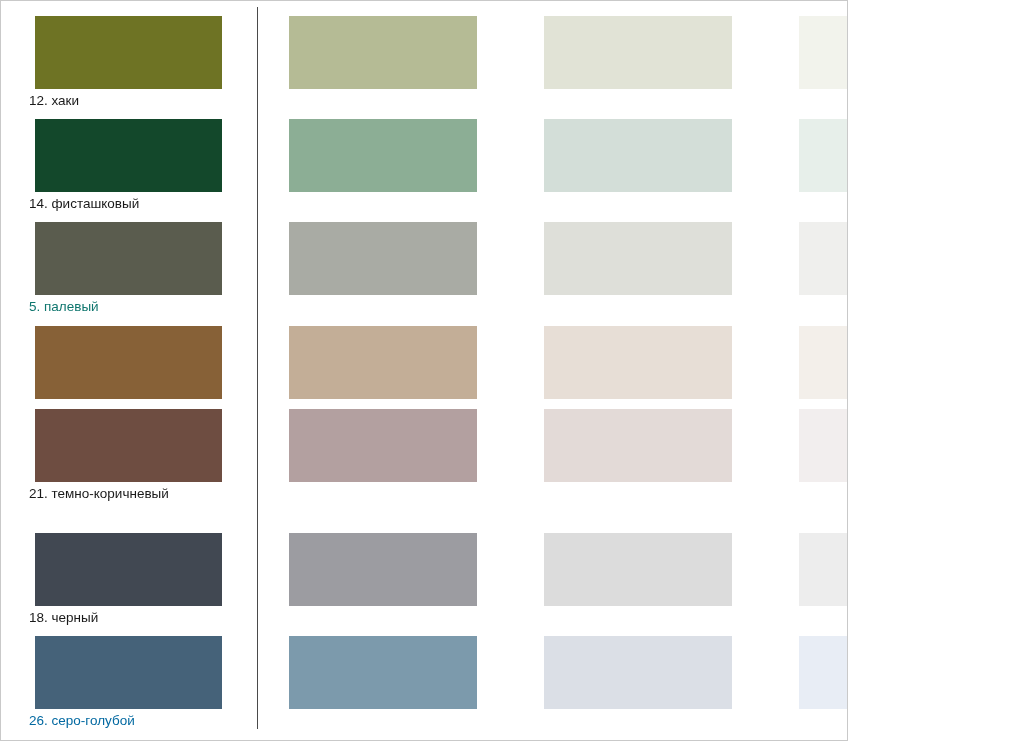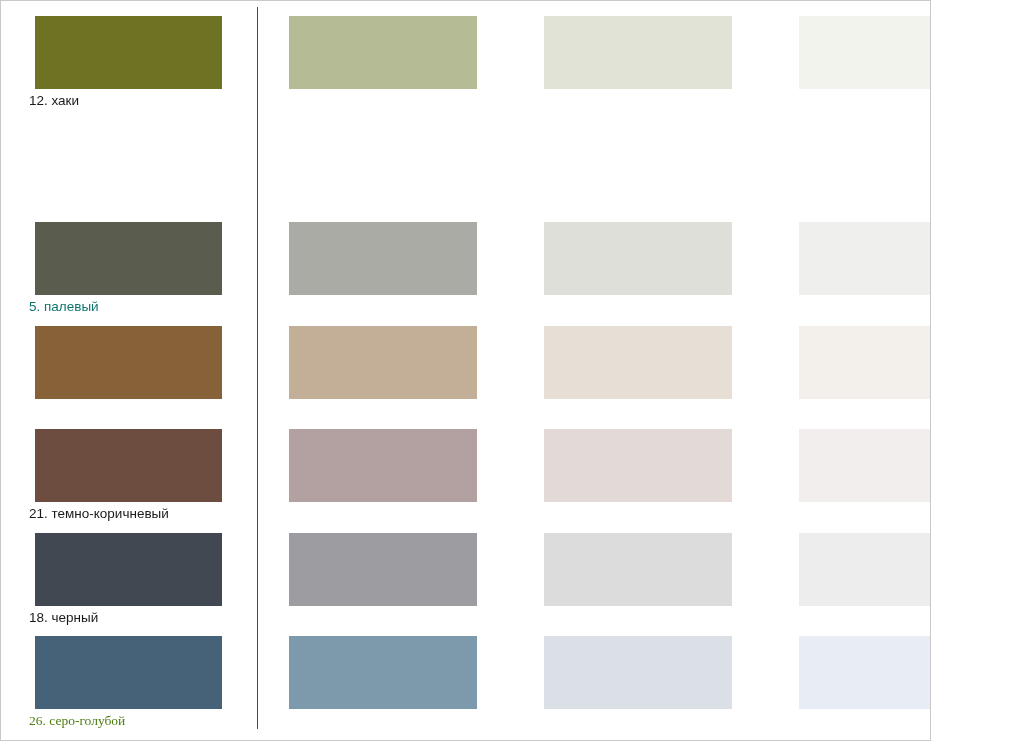--- a/index.html
+++ b/index.html
@@ -5,21 +5,21 @@
   html, body {
     margin: 0;
     padding: 0;
     background: #ffffff;
   }
   body {
     font-family: "Liberation Sans", sans-serif;
   }
   #page {
     position: relative;
-    width: 931px;
+    width: 848px;
     height: 741px;
     background: #ffffff;
     box-sizing: border-box;
     border: 1px solid #c9c9c9;
     overflow: hidden;
   }
   #divider {
     position: absolute;
     left: 256px;
     top: 6px;
@@ -63,53 +63,60 @@
   <div id="divider" style="background: rgb(74, 74, 74);"></div>
 
   <div class="row" style="top:15px;">
     <div class="swatch c0" style="background-color: rgb(110, 115, 36);"></div>
     <div class="swatch c1" style="background-color: rgb(181, 187, 149);"></div>
     <div class="swatch c2" style="background-color: rgb(225, 227, 214);"></div>
     <div class="swatch c3" style="background-color: rgb(242, 243, 236);"></div>
     <div class="swatch-label" style="color: rgb(26, 26, 26);">12. хаки</div>
   </div>
 
+  <div class="row" style="top:118px;">
+    <div class="swatch c0" style="background-color: rgb(19, 72, 43);"></div>
+    <div class="swatch c1" style="background-color: rgb(140, 174, 149);"></div>
+    <div class="swatch c2" style="background-color: rgb(211, 222, 216);"></div>
+    <div class="swatch c3" style="background-color: rgb(231, 239, 234);"></div>
+    <div class="swatch-label" style="color: rgb(26, 26, 26);">14. фисташковый</div>
+  </div>
 
   <div class="row" style="top:221px;">
     <div class="swatch c0" style="background-color: rgb(90, 92, 78);"></div>
     <div class="swatch c1" style="background-color: rgb(169, 171, 164);"></div>
     <div class="swatch c2" style="background-color: rgb(222, 223, 217);"></div>
     <div class="swatch c3" style="background-color: rgb(239, 239, 237);"></div>
     <div class="swatch-label" style="color: #0f766e;">5. палевый</div>
   </div>
 
   <div class="row" style="top:325px;">
     <div class="swatch c0" style="background-color: rgb(135, 97, 55);"></div>
     <div class="swatch c1" style="background-color: rgb(195, 174, 151);"></div>
     <div class="swatch c2" style="background-color: rgb(231, 222, 214);"></div>
     <div class="swatch c3" style="background-color: rgb(243, 239, 234);"></div>
   </div>
 
-  <div class="row" style="top:428px;text-decoration:underline;">
+  <div class="row" style="top:408px;text-decoration:underline;">
     <div class="swatch c0" style="background-color: rgb(110, 77, 65);"></div>
     <div class="swatch c1" style="background-color: rgb(179, 160, 160);"></div>
     <div class="swatch c2" style="background-color: rgb(227, 218, 215);"></div>
     <div class="swatch c3" style="background-color: rgb(242, 238, 238);"></div>
     <div class="swatch-label" style="color: rgb(26, 26, 26);">21. темно-коричневый</div>
   </div>
 
   <div class="row" style="top:532px;">
     <div class="swatch c0" style="background-color: rgb(65, 72, 82);"></div>
     <div class="swatch c1" style="background-color: rgb(156, 156, 161);"></div>
     <div class="swatch c2" style="background-color: rgb(220, 220, 220);"></div>
     <div class="swatch c3" style="background-color: rgb(237, 237, 237);"></div>
     <div class="swatch-label" style="color: rgb(26, 26, 26);">18. черный</div>
   </div>
 
   <div class="row" style="top:635px;">
     <div class="swatch c0" style="background-color: rgb(69, 98, 121);"></div>
     <div class="swatch c1" style="background-color: rgb(124, 154, 172);"></div>
     <div class="swatch c2" style="background-color: rgb(219, 223, 230);"></div>
     <div class="swatch c3" style="background-color: rgb(232, 237, 245);"></div>
-    <div class="swatch-label" style="color: #4d7c0f; font-family: Liberation Serif, serif;">26. серо-голубой</div>
+    <div class="swatch-label" style="color: #0369a1;">26. серо-голубой</div>
   </div>
 
 </div>
 
 </body></html>

